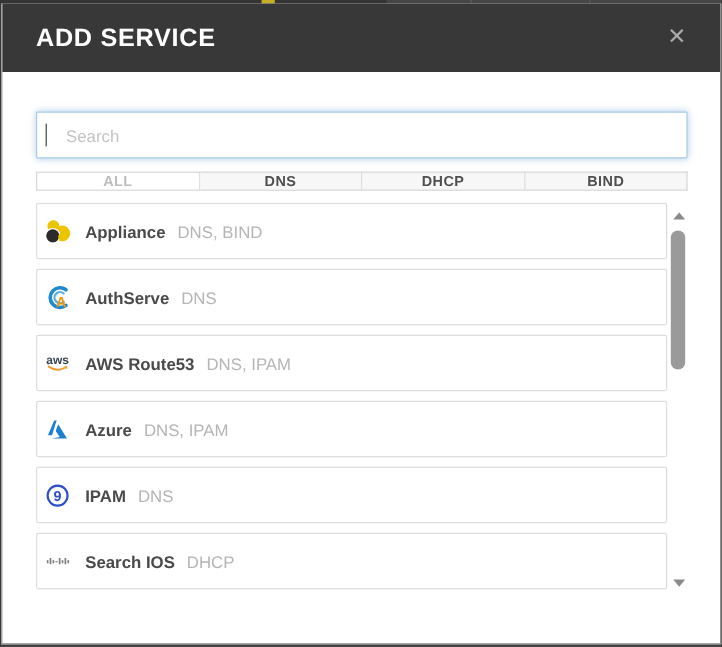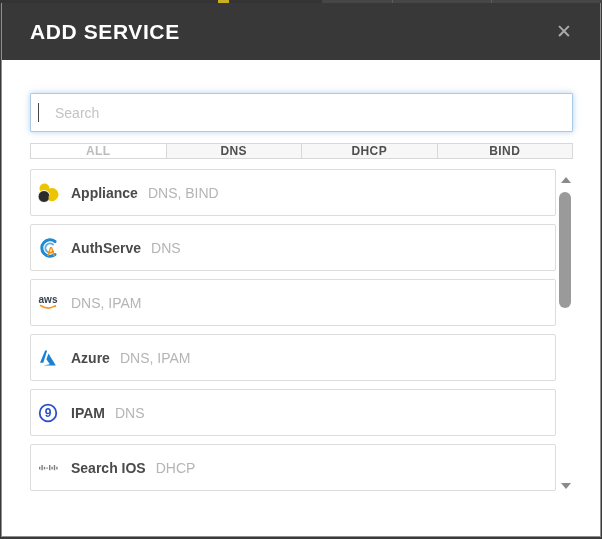--- a/index.html
+++ b/index.html
@@ -137,20 +137,21 @@
           <span class="svc-name">AuthServe</span>
           <span class="svc-tags">DNS</span>
         </div>
 
         <div class="service-row">
           <svg class="svc-icon" viewBox="0 0 22 22">
             <text x="11" y="11" font-size="10" font-weight="bold" text-anchor="middle" font-family="Liberation Sans, DejaVu Sans, sans-serif" fill="#38424f">aws</text>
             <path d="M3.5 13.5 Q11 18.5 18 13.8" fill="none" stroke="#f19b2c" stroke-width="1.6" stroke-linecap="round"></path>
             <path d="M18.6 12.8 L19.2 15.2 L16.8 14.9 Z" fill="#f19b2c"></path>
           </svg>
+          <span class="svc-name">AWS Route53</span>
           <span class="svc-tags">DNS, IPAM</span>
         </div>
 
         <div class="service-row">
           <svg class="svc-icon" viewBox="0 0 22 22">
             <path d="M10.2 3.5 L6.3 15.8 L3 15.8 L8.1 3.5 Z" fill="#1b7fd4"></path>
             <path d="M11.5 6.5 L18.8 18.5 L6.3 18.5 L12.8 17.2 L9.4 12.2 Z" fill="#1b7fd4"></path>
           </svg>
           <span class="svc-name">Azure</span>
           <span class="svc-tags">DNS, IPAM</span>

